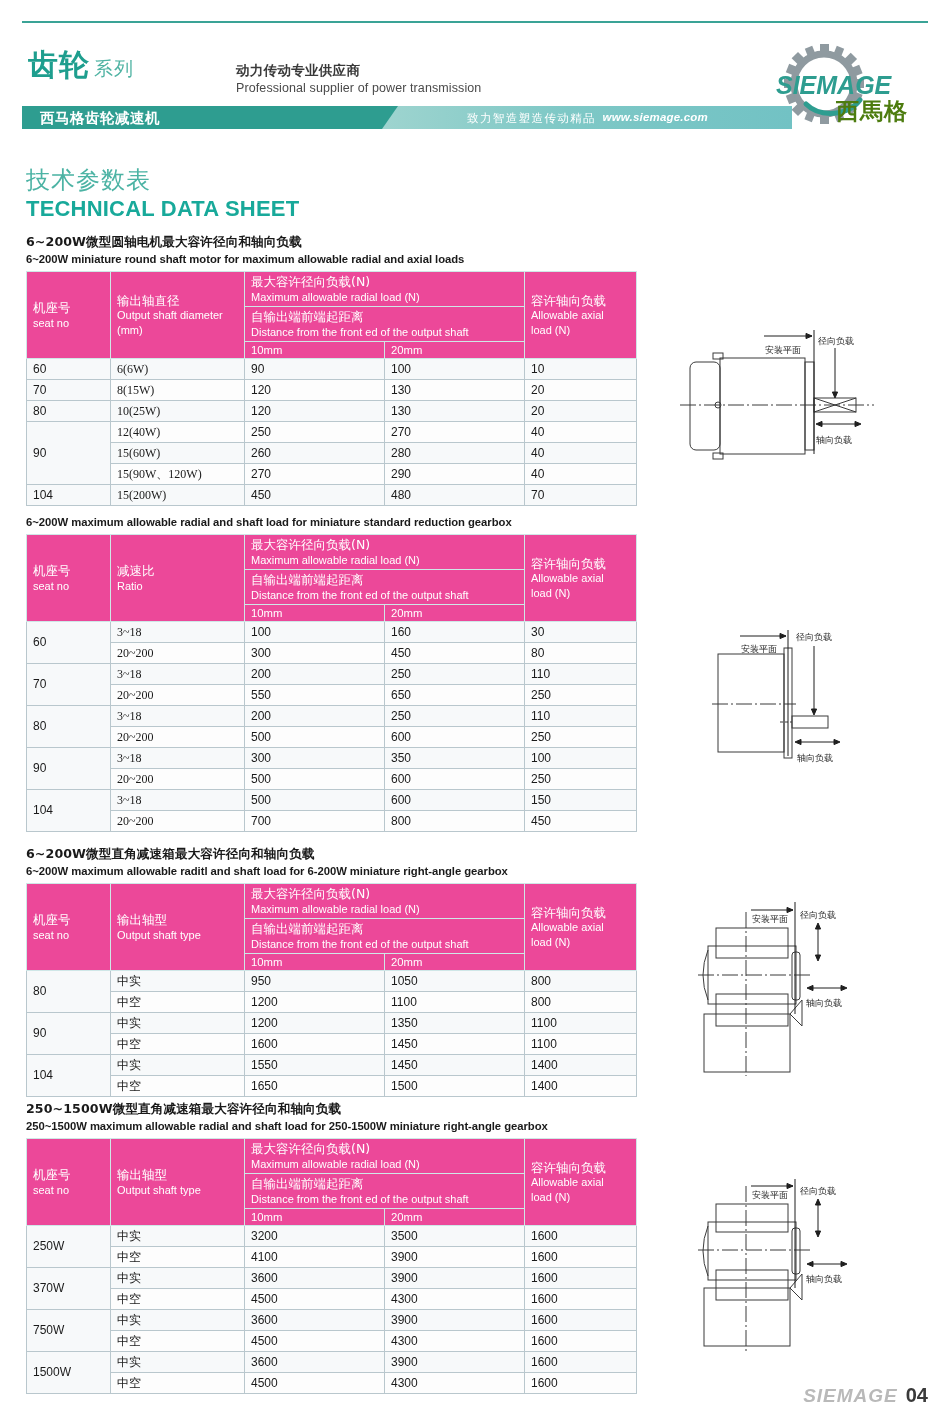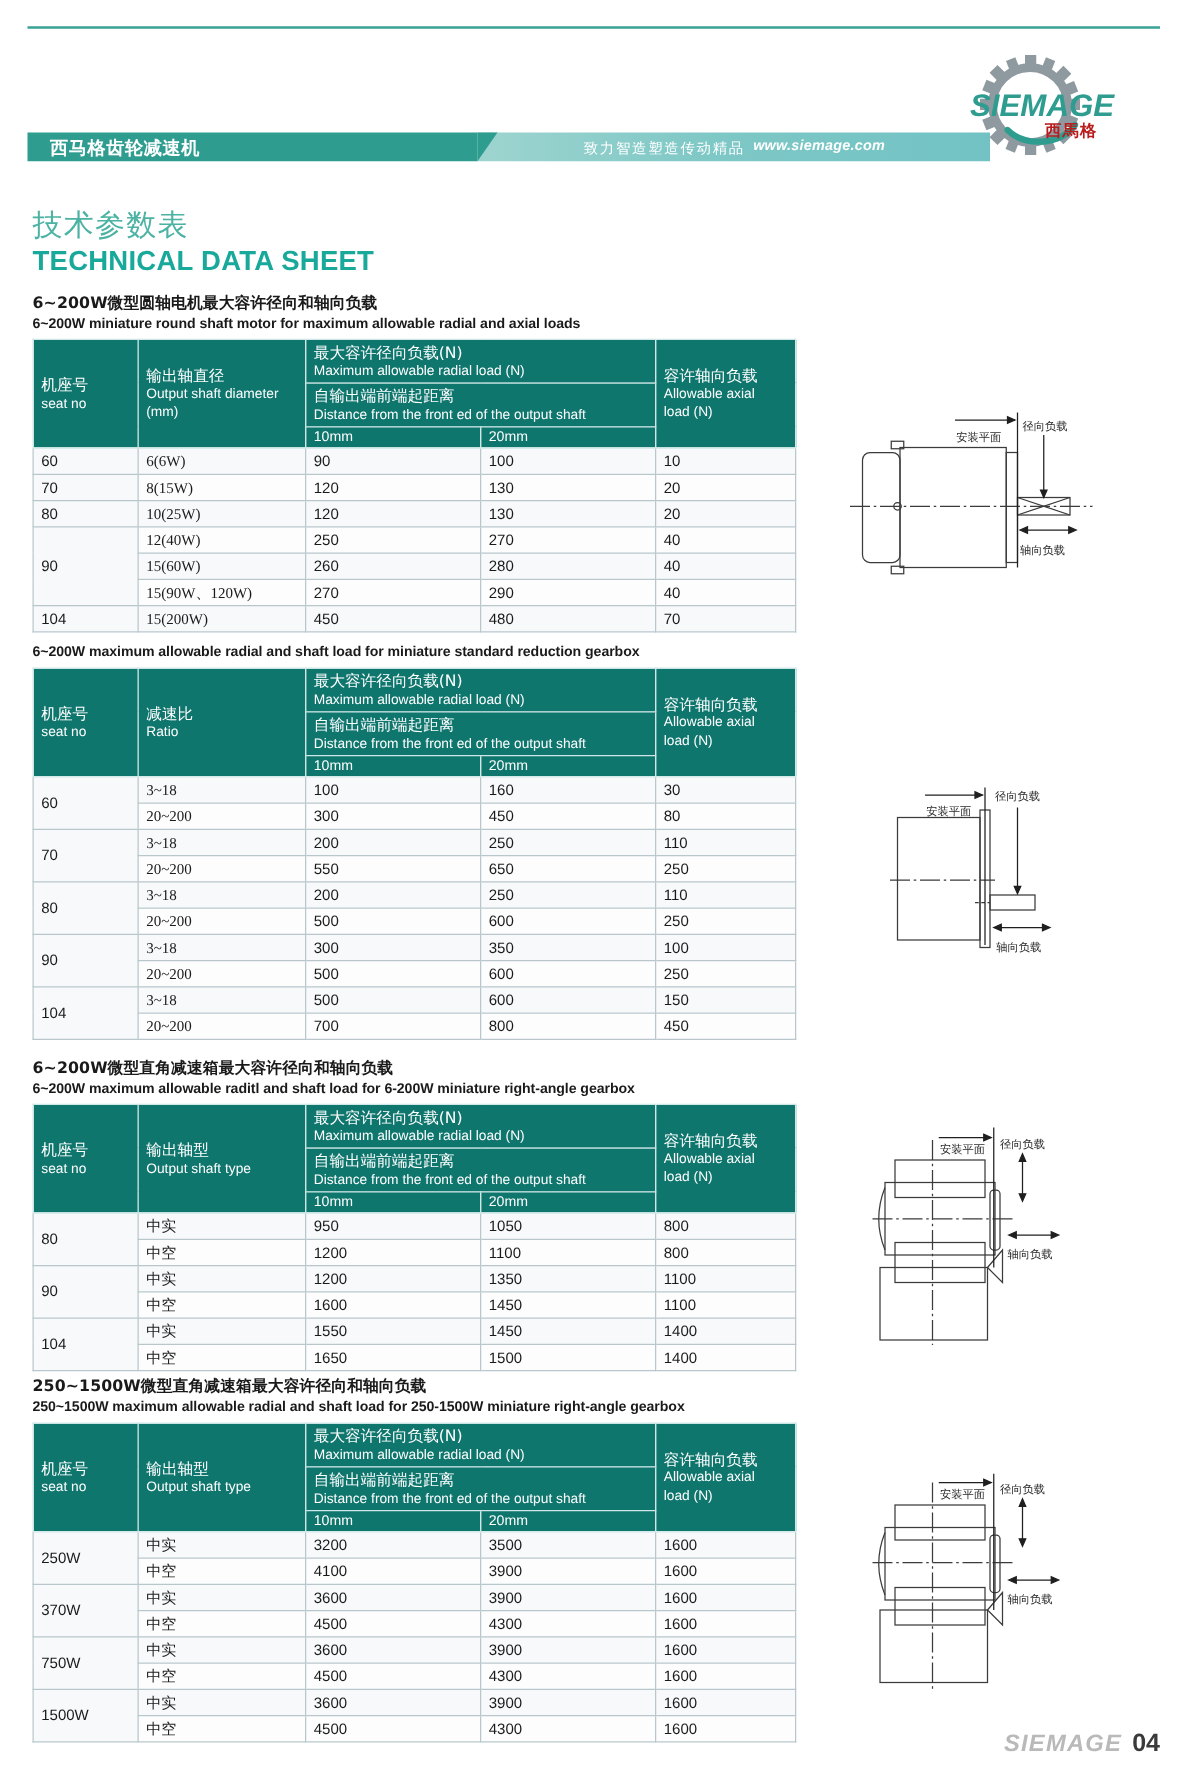--- a/index.html
+++ b/index.html
@@ -67,21 +67,21 @@
   
   .logo { position: absolute; right: 16px; top: 42px; width: 172px; height: 86px; }
   .logo svg { position: absolute; left: 0; top: 0; }
   .logo-word {
     position: absolute; left: 14px; top: 29px;
     font-size: 25px; font-weight: bold; font-style: italic;
     color: #2e9d90; letter-spacing: 0px;
   }
   .logo-cn {
     position: absolute; left: 74px; top: 54px;
-    font-size: 13px; font-weight: bold; color: #b91c1c;
+    font-size: 23px; font-weight: bold; color: #4d7c0f;
     font-family: "DejaVu Sans", sans-serif; letter-spacing: 1px;
   }
 
   
   .doc-title-cn {
     position: absolute; left: 26px; top: 164px;
     font-size: 24px; color: #4cb3a4; font-family: "DejaVu Sans", sans-serif;
     letter-spacing: 1px;
   }
   .doc-title-en {
@@ -102,21 +102,21 @@
 
   table.dt {
     width: 610px; border-collapse: collapse; table-layout: fixed;
     font-size: 12px; color: #1a1a1a;
   }
   table.dt td, table.dt th {
     border: 1px solid #b9c7cd; padding: 2px 6px; text-align: left;
     vertical-align: middle; font-weight: normal;
   }
   .thead-cell {
-    background: #0f766e; color: #ffffff; border: 1px solid #cfe7e7 !important;
+    background: #ec4899; color: #ffffff; border: 1px solid #cfe7e7 !important;
   }
   .hd-cn { font-size: 12.5px; font-family: "DejaVu Sans", sans-serif; line-height: 1.25; }
   .hd-en { font-size: 11px; line-height: 1.3; }
   .sub-unit { font-size: 11.3px; }
   td.body-cell { background: #f7f9fa; height: 18px; line-height: 16px; }
   td.body-cell.alt { background: #fdfdfd; }
   .cn-cell { font-family: Liberation Serif, serif; }
 
   
   col.c1 { width: 84px; } col.c2 { width: 134px; }
@@ -137,20 +137,27 @@
   }
   .foot-num { font-size: 20px; font-weight: bold; color: #3a3a3a; }
 </style>
 </head>
 <body>
 
 <div class="page">
 
   <div class="top-rule"></div>
 
+  <div class="hdr">
+    <div class="brand-block">
+      <div class="brand-cn"><span>齿轮</span><span class="suffix">系列</span></div>
+    </div>
+    <div class="tagline-cn">动力传动专业供应商</div>
+    <div class="tagline-en">Professional supplier of power transmission</div>
+  </div>
 
   <div class="bar">
     <div class="bar-right"></div>
     <div class="bar-left"></div>
     <div class="bar-cn">西马格齿轮减速机</div>
     <div class="bar-slogan">致力智造塑造传动精品</div>
     <div class="bar-url">www.siemage.com</div>
   </div>
 
   <div class="logo">

